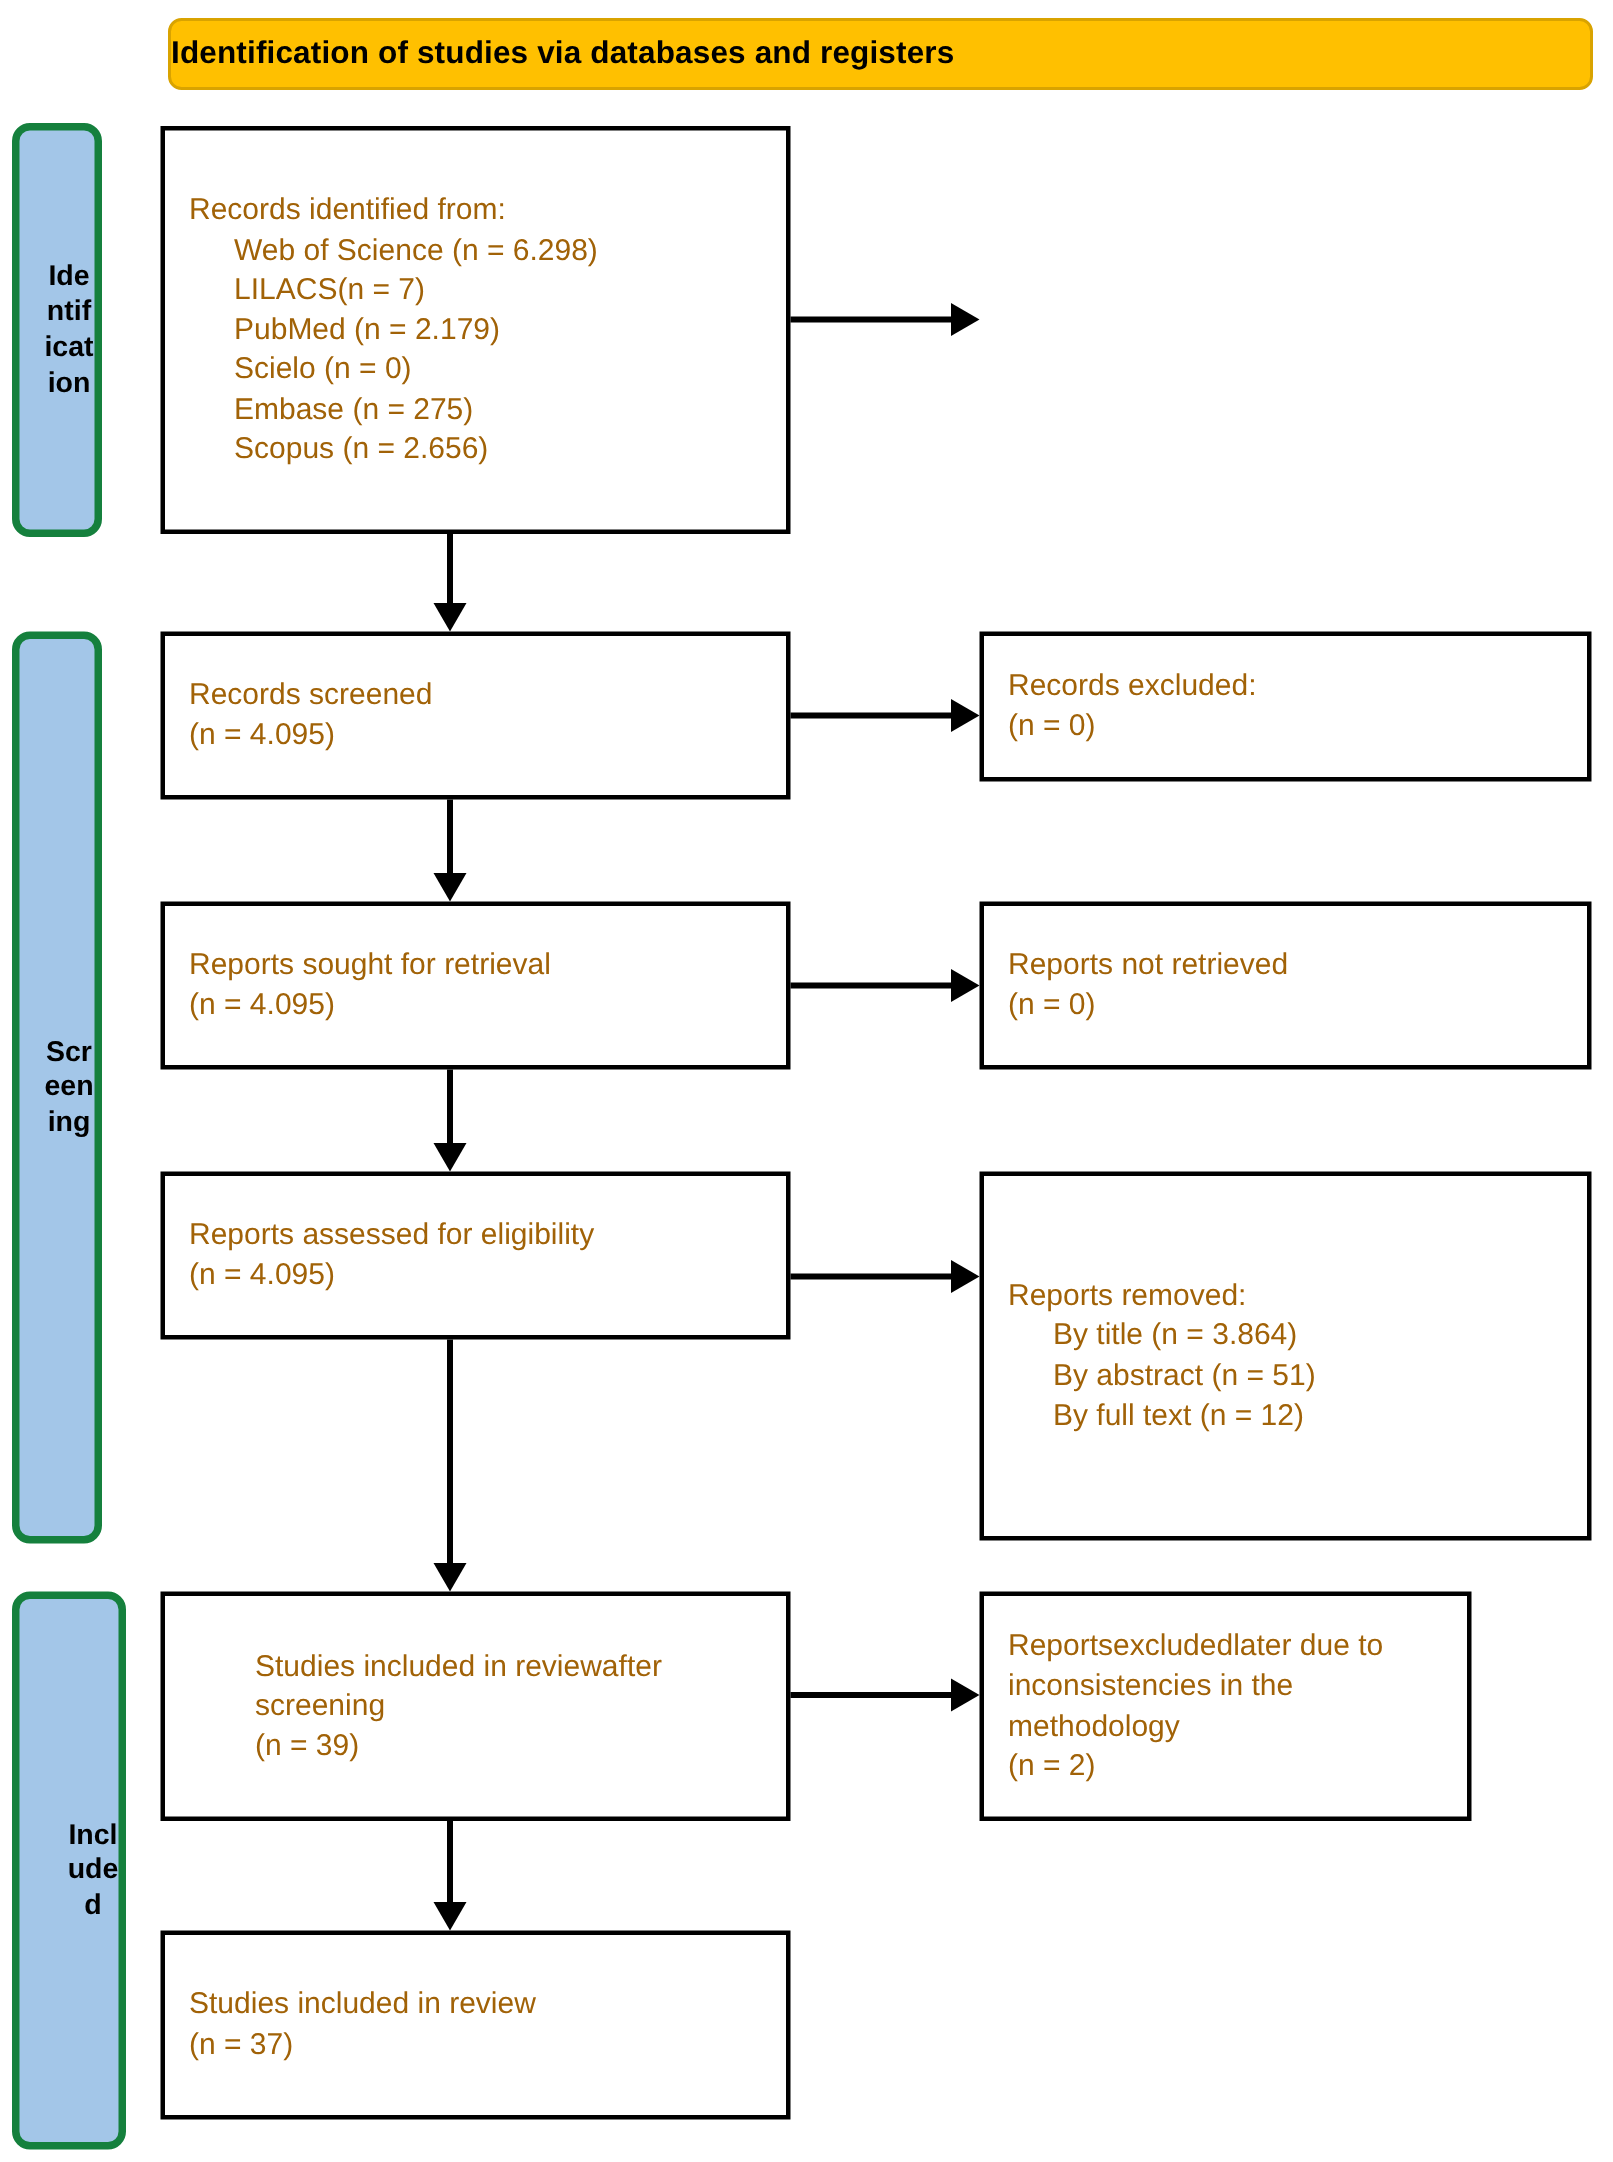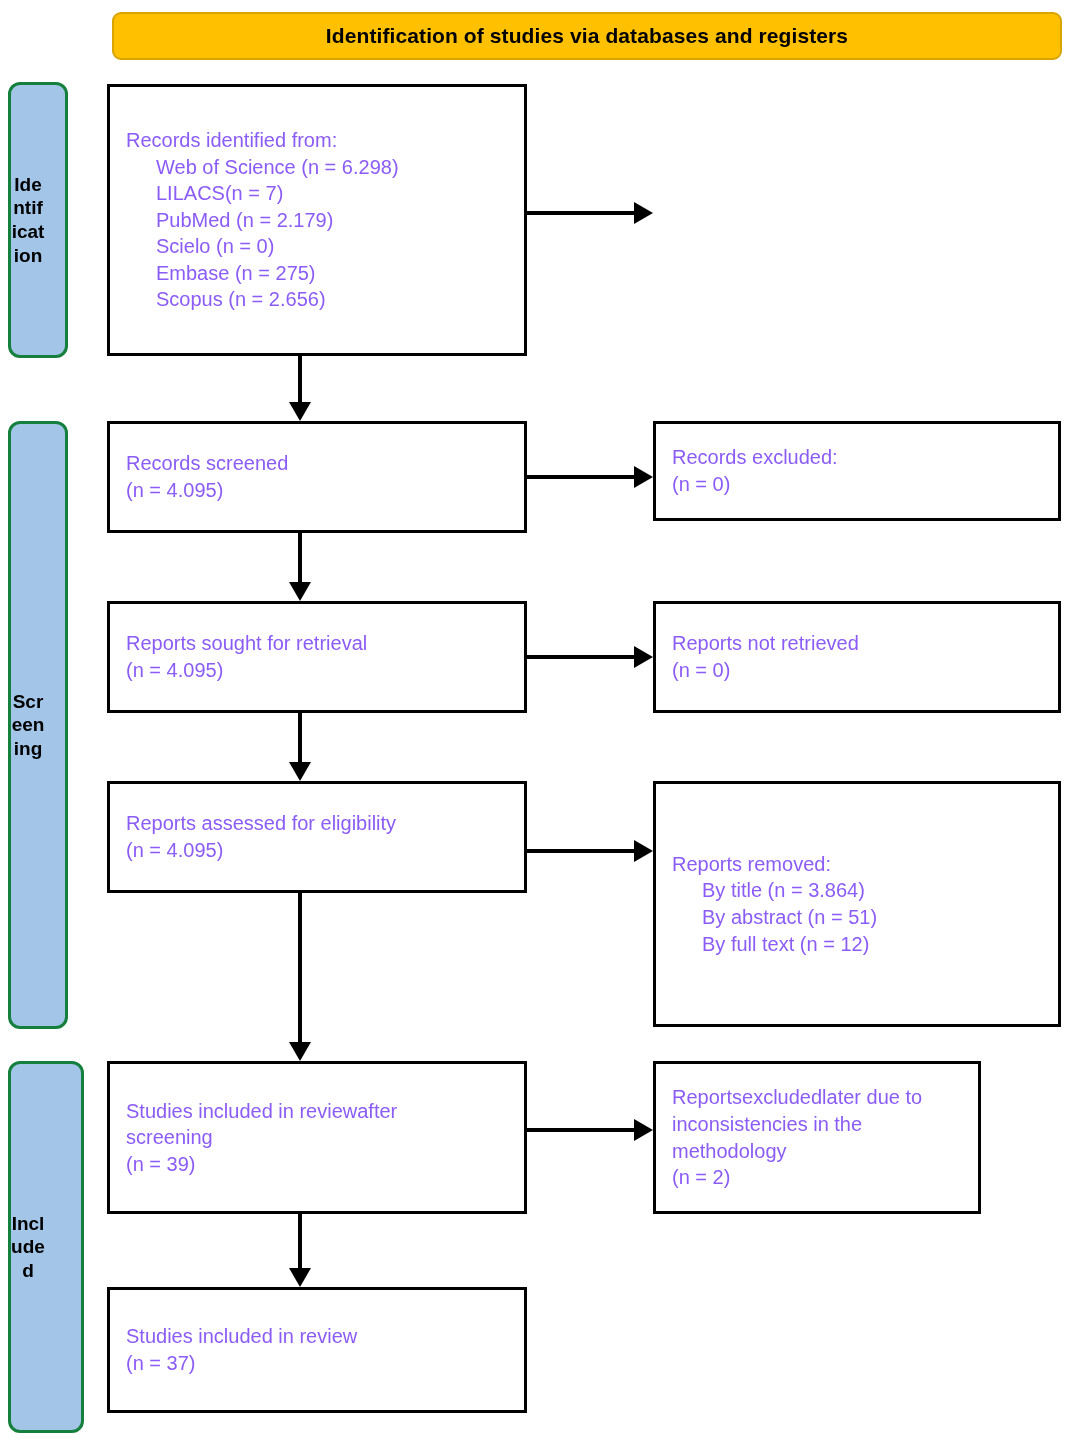--- a/index.html
+++ b/index.html
@@ -25,41 +25,41 @@
     position: absolute;
     left: 112px;
     top: 12px;
     width: 950px;
     height: 48px;
     background: #FFC000;
     border: 2px solid #D9A300;
     border-radius: 9px;
     display: flex;
     align-items: center;
-    justify-content: center;
+    justify-content: flex-start;
     box-sizing: border-box;
   }
   .header-banner .banner-text {
     font-size: 21px;
     font-weight: bold;
     color: #000000;
     letter-spacing: 0.1px;
     text-align: center;
   }
 
   
   .stage-bar {
     position: absolute;
     background: #A3C6E8;
-    border: 3px solid #15803d;
+    border: 5px solid #15803d;
     border-radius: 12px;
     box-sizing: border-box;
     display: flex;
     align-items: center;
-    justify-content: flex-start;
+    justify-content: flex-end;
   }
   .stage-bar .stage-label {
     font-size: 19px;
     font-weight: bold;
     color: #000000;
     line-height: 1.24;
     text-align: center;
     width: 34px;
     word-break: break-all;
     white-space: normal;
@@ -74,37 +74,37 @@
     position: absolute;
     background: #ffffff;
     border: 3px solid #000000;
     box-sizing: border-box;
     display: flex;
     align-items: center;
   }
   .flow-box .box-text {
     font-size: 20px;
     line-height: 1.33;
-    color: #8b5cf6;
+    color: #a16207;
     padding: 0 16px;
     width: 100%;
     box-sizing: border-box;
   }
   .box-text .indent {
     display: block;
     padding-left: 30px;
   }
   .box-text .it { font-style: italic; }
 
   
   #box-records-identified { left: 107px; top: 84px;   width: 420px; height: 272px; }
   #box-records-screened   { left: 107px; top: 421px;  width: 420px; height: 112px; }
   #box-reports-sought     { left: 107px; top: 601px;  width: 420px; height: 112px; }
   #box-reports-assessed   { left: 107px; top: 781px;  width: 420px; height: 112px; }
-  #box-studies-after-scr  { left: 107px; top: 1061px; width: 420px; height: 153px; }
+  #box-studies-after-scr  { left: 107px; top: 1061px; width: 420px; height: 153px; padding-left: 44px; }
   #box-studies-included   { left: 107px; top: 1287px; width: 420px; height: 126px; }
 
   
   #box-records-removed    { left: 653px; top: 84px;   width: 408px; height: 272px; }
   #box-records-excluded   { left: 653px; top: 421px;  width: 408px; height: 100px; }
   #box-reports-not-retr   { left: 653px; top: 601px;  width: 408px; height: 112px; }
   #box-reports-excluded   { left: 653px; top: 781px;  width: 408px; height: 246px; }
   #box-reports-excl-later { left: 653px; top: 1061px; width: 328px; height: 153px; }
 
   

